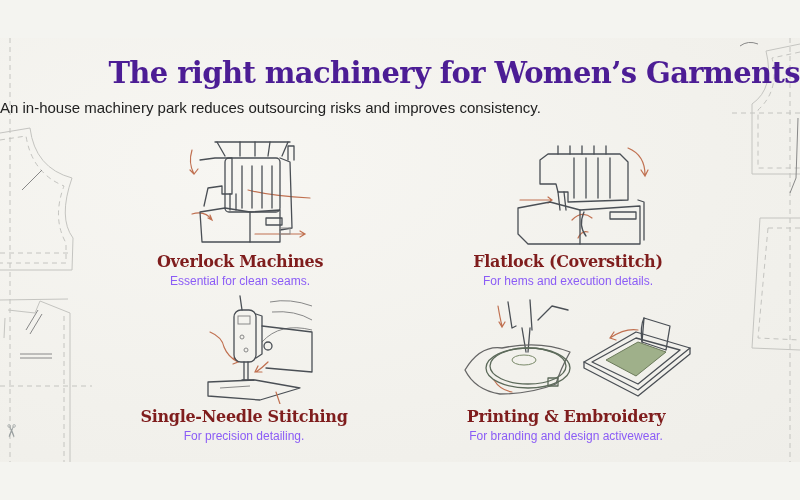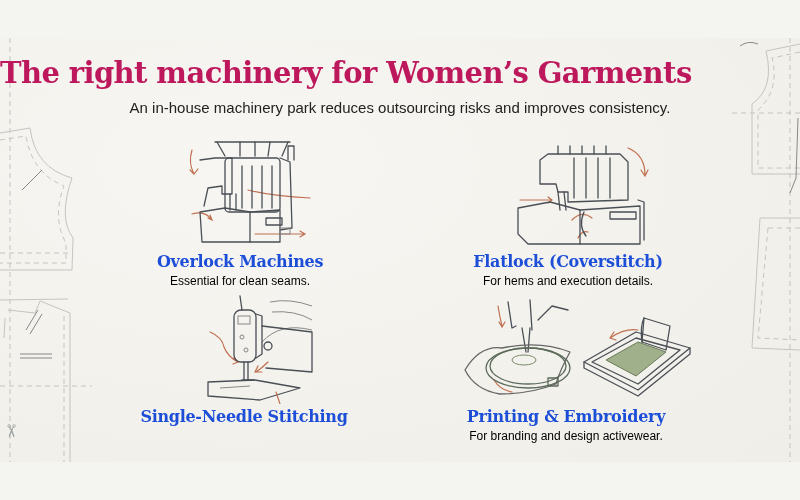--- a/index.html
+++ b/index.html
@@ -8,36 +8,36 @@
     background:#f4f4f0;
     position:relative;
     font-family:"Liberation Sans", sans-serif;
   }
   .paper {
     position:absolute; left:0; top:38px; width:800px; height:424px;
     background: radial-gradient(ellipse at 30% 30%, #f7f6f2 0%, #f2f1ec 60%, #efeee9 100%);
   }
   .title {
     position:absolute; left:0; width:800px; top:56px;
-    text-align:left;
+    text-align:right;
     font-family:"DejaVu Serif", "Liberation Serif", serif;
     font-weight:bold; font-size:29px; letter-spacing:-0.6px;
-    color:#be185d;
+    color:#4c1d95;
   }
   .subtitle {
     position:absolute; left:0; width:800px; top:99px;
-    text-align:center; font-size:15px; color:#222;
+    text-align:left; font-size:15px; color:#222;
   }
   .card { position:absolute; text-align:center; }
   .card h3 {
     margin:0; font-family:"DejaVu Serif","Liberation Serif",serif;
-    font-weight:bold; font-size:16px; color:#1d4ed8; letter-spacing:-0.3px;
+    font-weight:bold; font-size:16px; color:#7f1d1d; letter-spacing:-0.3px;
     white-space:nowrap;
   }
-  .card p { margin:3px 0 0 0; font-size:12px; color:#000000; white-space:nowrap; }
+  .card p { margin:3px 0 0 0; font-size:12px; color:#8b5cf6; white-space:nowrap; }
   .illus { position:absolute; }
   svg .ln { fill:none; stroke:#4a4f55; stroke-width:1.3; stroke-linejoin:round; stroke-linecap:round; }
   svg .lt { fill:none; stroke:#888; stroke-width:1; }
   svg .ar { fill:none; stroke:#c07050; stroke-width:1.2; stroke-linecap:round; }
   svg .pat { fill:none; stroke:#c4c4c0; stroke-width:1; }
   svg .dash { fill:none; stroke:#c4c4c0; stroke-width:1; stroke-dasharray:5 4; }
 </style>
 </head>
 <body>
 
@@ -128,20 +128,21 @@
   <path class="ln" d="M56 22 L62 24 L62 62 L56 66"></path>
   <circle class="ln" cx="68" cy="54" r="4"></circle>
   <path class="ln" d="M62 34 L112 40 L112 80 L66 76"></path>
   <path class="ln" d="M44 70 L44 88 M48 70 L48 88 M42 88 L54 88"></path>
   <path class="ln" d="M8 90 L55 88 L100 96 L60 108 L8 104 Z"></path>
   <path class="lt" d="M20 96 L50 94"></path>
   <path class="ar" d="M76 100 L80 112"></path>
 </svg>
 <div class="card" style="left:124px;width:240px;top:407px">
   <h3>Single-Needle Stitching</h3>
+  <p>For precision detailing.</p>
 </div>
 
 <svg class="illus" style="left:460px;top:290px" width="240" height="112" viewBox="0 0 240 112">
   <path class="ar" d="M38 16 Q40 28 42 36 M39 32 L42 37 L45 32"></path>
   <path class="ar" d="M34 90 Q40 100 52 102 M178 40 Q165 38 150 48 M154 42 L150 48 L156 50"></path>
   <path class="ln" d="M48 12 L52 38 L56 36 M70 10 L72 40 M78 30 L92 16 L108 20"></path>
   <path class="ln" d="M62 38 L66 62 M70 38 L68 62"></path>
   <path class="ln" d="M5 80 Q20 55 42 58 Q80 50 110 62 Q100 80 96 94 Q70 104 40 104 Q15 100 5 80 Z" style="stroke:#666"></path>
   <ellipse class="ln" cx="68" cy="76" rx="38" ry="18" style="stroke:#5c6a5a"></ellipse>
   <ellipse class="ln" cx="68" cy="78" rx="42" ry="20" style="stroke:#5c6a5a"></ellipse>

